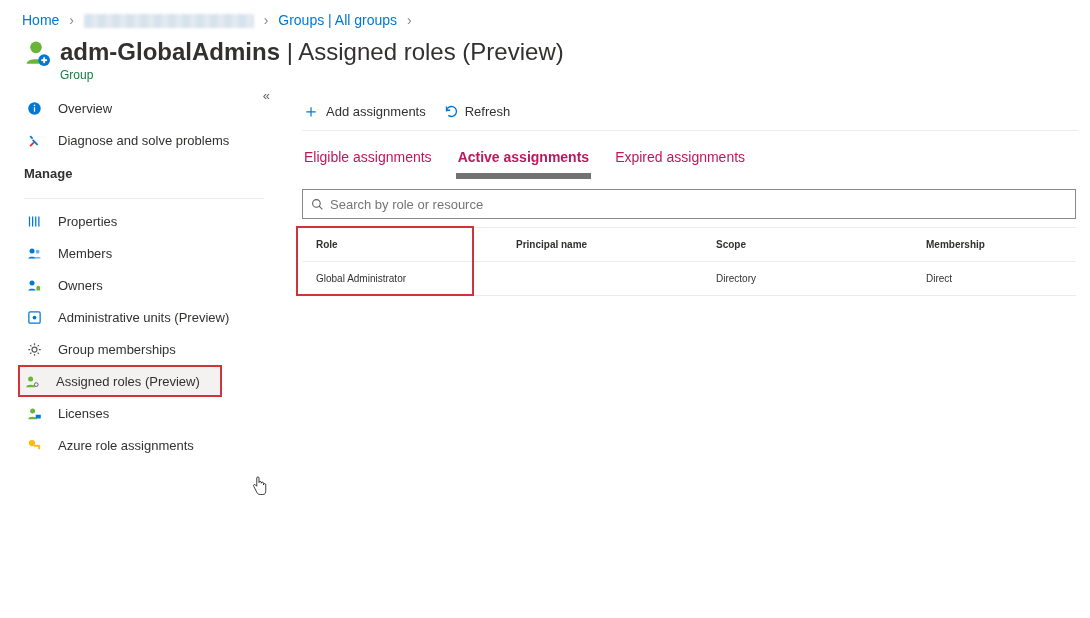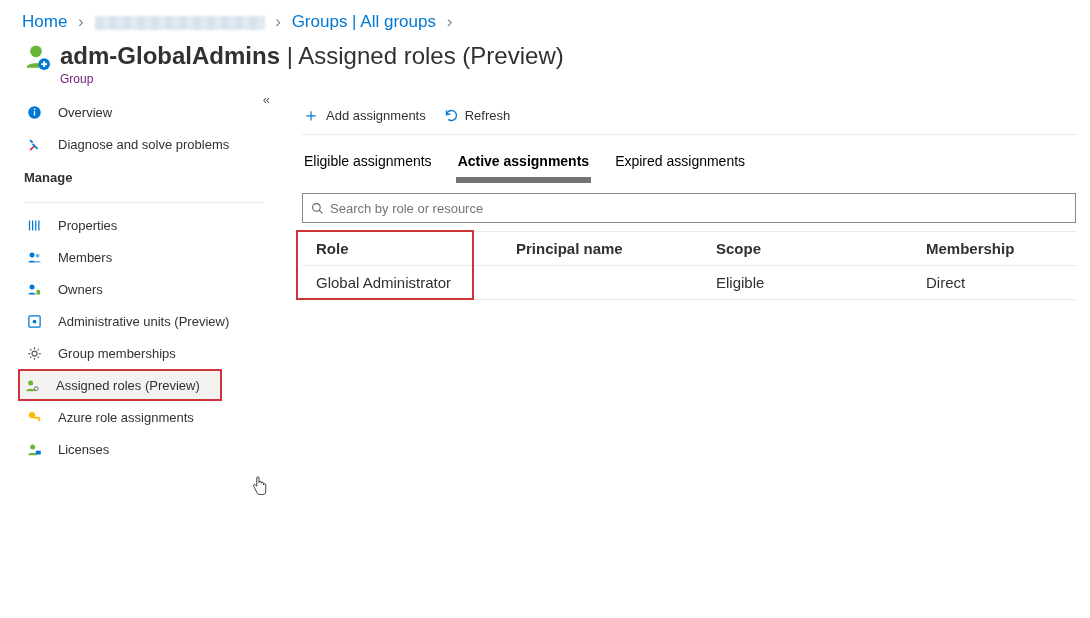--- a/index.html
+++ b/index.html
@@ -5,54 +5,54 @@
 * { box-sizing: border-box; margin: 0; padding: 0; }
 body {
   font-family: "Segoe UI", Arial, sans-serif;
   font-size: 13px;
   color: #323130;
   background: #fff;
   width: 1090px;
   height: 618px;
 }
 a { color: #0078d4; text-decoration: none; cursor: pointer; }
-.breadcrumb { padding: 12px 0 0 22px; font-size: 17px; color: #0078d4; }
+.breadcrumb { padding: 12px 0 0 22px; font-size: 14px; color: #0078d4; }
 .breadcrumb .sep { color: #888; margin: 0 6px; }
 .breadcrumb .blur {
   display: inline-block; width: 170px; height: 14px; vertical-align: middle;
   background: repeating-linear-gradient(90deg,#bcd0e2 0 8px,#d1dbe6 8px 14px);
   filter: blur(1.5px); border-radius:2px; opacity:.6;
 }
 .header { display:flex; align-items:center; padding: 10px 22px 6px 22px; }
 .header .big-icon { width:28px; height:28px; margin-right:10px; position:relative; }
 .header .title { font-size: 24px; font-weight: 600; color:#323130; }
 .header .pipe { font-weight: 300; }
-.subtitle { font-size:12px; color:#701a75; margin-left:60px; margin-top:-4px; margin-bottom:10px; }
+.subtitle { font-size:12px; color:#15803d; margin-left:60px; margin-top:-4px; margin-bottom:10px; }
 .layout { display:flex; }
 .sidebar { width:278px; padding-left:22px; position:relative; }
 .collapse-chevron { position:absolute; right:8px; top:-4px; color:#605e5c; font-size:13px; cursor:pointer; }
 .side-item { display:flex; align-items:center; height:32px; cursor:pointer; padding-left:4px; }
 .side-item .icon { width:16px; height:16px; margin-right:8px; display:flex; align-items:center; justify-content:center; }
 .side-item .label { font-size:13px; color:#323130;margin-left:8px; }
 .side-item.selected { background:#f3f2f1; }
 .section-header { font-size:13px; font-weight:600; color:#323130; margin:10px 0 6px 2px; border-bottom:1px solid #edebe9; padding-bottom:17px; width:240px;}
 .redbox { border:2px solid #d13438; }
 .sidebar .redbox { margin-left:-4px; padding-left:4px; width:204px; }
 .main { flex:1; padding:8px 12px 0 24px; min-width:0; }
 .toolbar { display:flex; align-items:center; gap:18px; padding:2px 0 10px 0; border-bottom:1px solid #edebe9; }
 .tb-btn { display:flex; align-items:center; gap:6px; color:#323130; cursor:pointer; font-size:13px; }
 .tb-btn .plus { color:#0078d4; font-size:18px; line-height:1; }
 .tb-btn .refresh-icon svg { stroke:#0078d4; }
 .tabs { display:flex; gap:22px; margin-top:12px; font-size:14px; }
-.tab { padding:6px 2px 8px 2px; cursor:pointer; color:#000000; }
+.tab { padding:6px 2px 8px 2px; cursor:pointer; color:#be185d; }
 .tab.active { font-weight:600; border-bottom:6px solid #737373; }
 .searchbar { margin-top:10px; display:flex; align-items:center; border:1px solid #8a8886; height:30px; padding:12px 8px; width:774px; max-width:100%; }
 .searchbar input { border:none; outline:none; font-size:13px; flex:1; background:transparent; }
 .searchbar .mag { color:#605e5c; margin-right:6px; font-size:13px; }
-.table { width:774px; max-width:100%; border-top:1px solid #edebe9; margin-top:8px; font-size:15px; }
+.table { width:774px; max-width:100%; border-top:1px solid #edebe9; margin-top:8px; font-size:10px; }
 .table .row { display:grid; grid-template-columns: 200px 200px 210px 1fr; align-items:center; height:34px; padding-left:14px; border-bottom:1px solid #edebe9; }
 .table .headrow { font-weight:600; position:relative; }
 .table .redcell { position:absolute; left:-6px; top:-2px; width:178px; height:70px; border:2px solid #d13438; pointer-events:none; }
 .cursor-hand { position:absolute; left:250px; top:476px; font-size:16px; pointer-events:none; }
 svg { display:block; }
 </style>
 </head>
 <body>
 
 <div class="breadcrumb">
@@ -165,36 +165,36 @@
               <circle cx="9" cy="8" r="4" fill="#6BB536"></circle>
               <path d="M2 21c0-5 14-5 14 0" fill="#6BB536"></path>
               <circle cx="18" cy="17" r="3" fill="none" stroke="#605e5c" stroke-width="1.5"></circle>
             </svg>
           </span>
           <span class="label">Assigned roles (Preview)</span>
         </div>
         <div class="side-item">
           <span class="icon">
             <svg width="15" height="15" viewBox="0 0 24 24">
+              <circle cx="9" cy="8" r="4" fill="#6BB536"></circle>
+              <path d="M2 21c0-5 14-5 14 0" fill="#6BB536"></path>
+              <rect x="14" y="14" width="8" height="6" fill="#0078d4"></rect>
+            </svg>
+          </span>
+          <span class="label">Licenses</span>
+        </div>
+        <div class="side-item">
+          <span class="icon">
+            <svg width="15" height="15" viewBox="0 0 24 24">
               <circle cx="8" cy="8" r="5" fill="#ffb900"></circle>
               <rect x="11" y="11" width="10" height="3" fill="#ffb900"></rect>
               <rect x="18" y="14" width="3" height="4" fill="#ffb900"></rect>
             </svg>
           </span>
           <span class="label">Azure role assignments</span>
-        </div>
-        <div class="side-item">
-          <span class="icon">
-            <svg width="15" height="15" viewBox="0 0 24 24">
-              <circle cx="9" cy="8" r="4" fill="#6BB536"></circle>
-              <path d="M2 21c0-5 14-5 14 0" fill="#6BB536"></path>
-              <rect x="14" y="14" width="8" height="6" fill="#0078d4"></rect>
-            </svg>
-          </span>
-          <span class="label">Licenses</span>
         </div>
       </div>
   </div>
 
   <div class="main">
     <div class="toolbar">
       <div class="tb-btn">
         <span class="plus">＋</span>
         <span>Add assignments</span>
       </div>
@@ -230,21 +230,21 @@
         <div class="redcell"></div>
         <div>Role</div>
         <div>Principal name</div>
         <div>Scope</div>
         <div>Membership</div>
       </div>
       <div id="tbody">
           <div class="row">
             <div>Global Administrator</div>
             <div></div>
-            <div>Eligible</div>
+            <div>Directory</div>
             <div>Direct</div>
           </div>
         </div>
     </div>
   </div>
 </div>
 
 <span class="cursor-hand">
   <svg width="18" height="22" viewBox="0 0 24 28">
       <path d="M9 2v11l-2-2c-1-1-3 0-2 2l4 8c1 2 2 3 5 3h3c3 0 4-2 4-5v-8c0-2-3-2-3 0v-2c0-2-3-2-3 0v-1c0-2-3-2-3 0V2c0-2-3-2-3 0z" fill="#fff" stroke="#000" stroke-width="1"></path>

